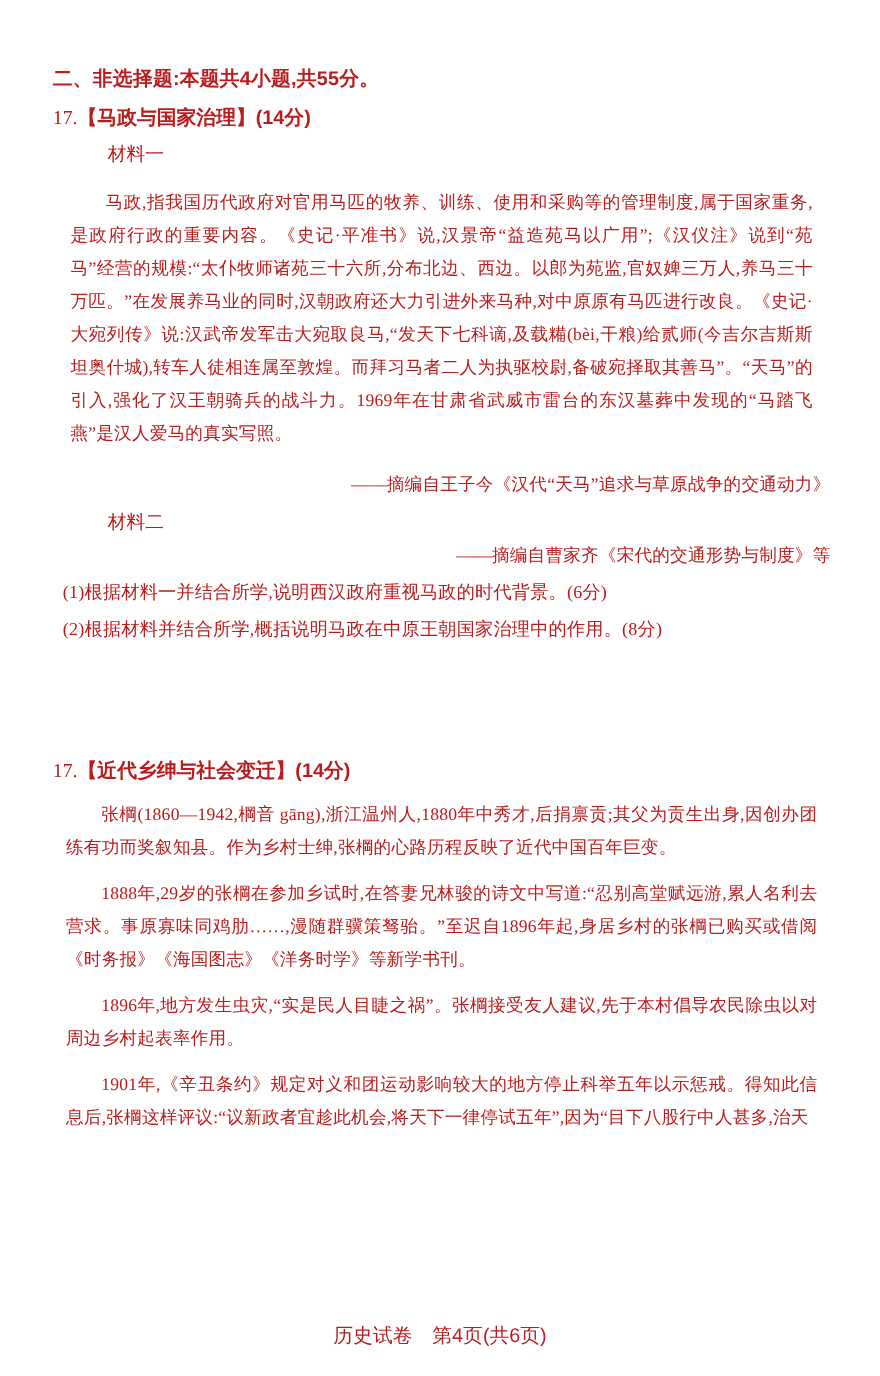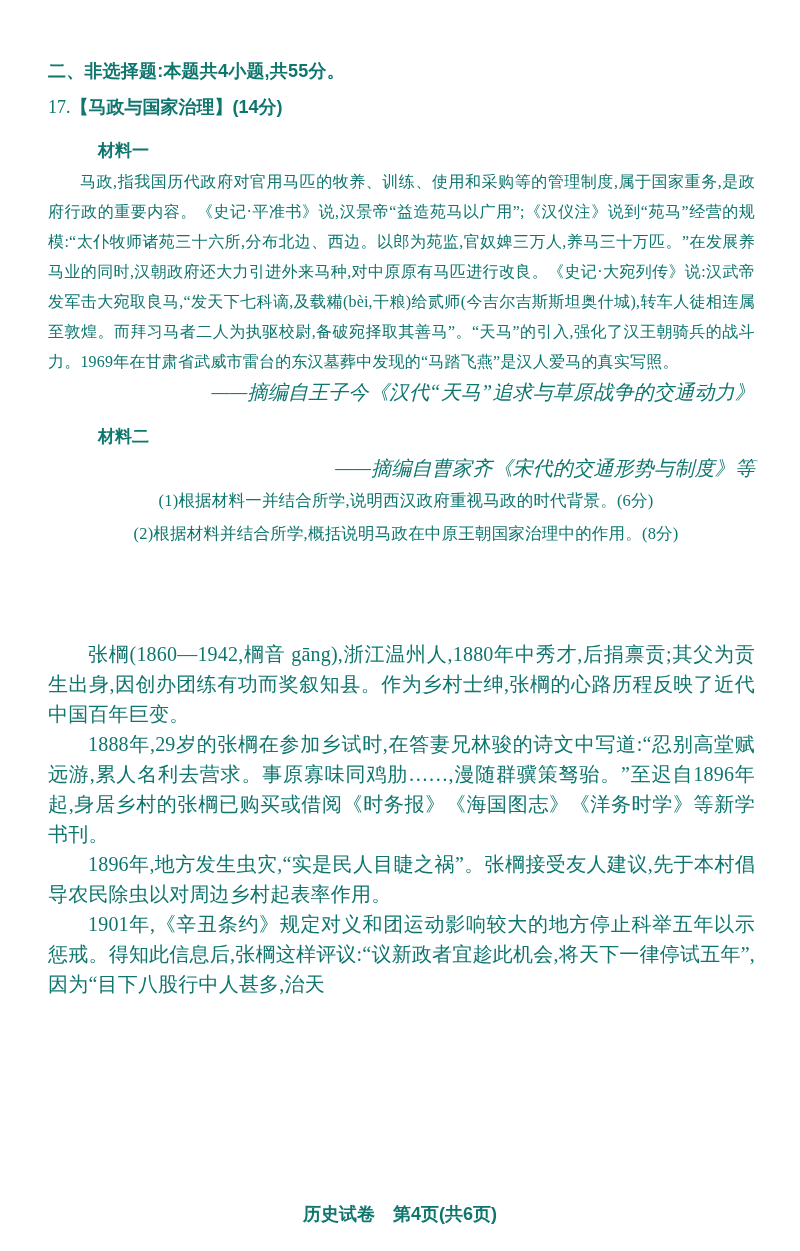--- a/index.html
+++ b/index.html
@@ -5,21 +5,21 @@
   html, body {
     margin: 0;
     padding: 0;
     background: #ffffff;
   }
   .page {
     position: relative;
     width: 800px;
     height: 1251px;
     background: #ffffff;
-    color: #0f766e;
+    color: #b91c1c;
     font-family: "Liberation Serif", "DejaVu Serif", serif;
     overflow: hidden;
     box-sizing: border-box;
     padding: 58px 45px 0 48px;
   }
   .section-header {
     font-family: "Liberation Sans", "DejaVu Sans", sans-serif;
     font-weight: 700;
     font-size: 18px;
     line-height: 26px;
@@ -34,70 +34,68 @@
   .q-number {
     font-weight: 400;
     font-family: "Liberation Serif", "DejaVu Serif", serif;
   }
   .q-title {
     font-family: "Liberation Sans", "DejaVu Sans", sans-serif;
     font-weight: 700;
     text-align: right;
   }
   .material-label {
-    margin: 16px 0 2px 50px;
+    margin: 5px 0 2px 50px;
     font-family: "Liberation Sans", "DejaVu Sans", sans-serif;
-    font-weight: 700;
+    font-weight: 400;
     font-size: 17px;
     line-height: 28px;
   }
   .material-text {
-    margin: 0;
+    margin: 16px;
     font-size: 16px;
     line-height: 30px;
     text-align: justify;
     text-justify: inter-character;
     text-indent: 2em;
     letter-spacing: 0.2px;
   }
   .source-line {
     margin: 0;
-    font-size: 20px;
+    font-size: 16px;
     line-height: 30px;
     text-align: right;
     letter-spacing: 0.2px;
-    font-style: italic;
   }
   .sub-question {
     margin: 2px 0 0 9px;
     font-size: 16.5px;
     line-height: 31px;
     letter-spacing: 0.2px;
-    text-align: center;
   }
   .answer-space {
     height: 90px;
   }
   .q17-paragraph {
-    margin: 0;
-    font-size: 20px;
+    margin: 12px;
+    font-size: 16px;
     line-height: 30px;
     text-align: justify;
     text-justify: inter-character;
     text-indent: 2em;
     letter-spacing: 0.2px;
   }
   .footer {
     position: absolute;
     left: 0;
     top: 1200px;
     width: 800px;
     text-align: center;
     font-family: "Liberation Sans", "DejaVu Sans", sans-serif;
-    font-weight: 700;
+    font-weight: 400;
     font-size: 18px;
     line-height: 28px;
   }
   .footer .gap {
     display: inline-block;
     width: 18px;
   }
 </style>
 </head>
 <body>
@@ -120,20 +118,23 @@
 
 
   <p class="source-line">——摘编自曹家齐《宋代的交通形势与制度》等</p>
 
   <div class="sub-question">(1)根据材料一并结合所学,说明西汉政府重视马政的时代背景。(6分)</div>
 
   <div class="sub-question">(2)根据材料并结合所学,概括说明马政在中原王朝国家治理中的作用。(8分)</div>
 
   <div class="answer-space"></div>
 
+  <div class="q-title-line">
+    <span class="q-number">17.</span><span class="q-title">【近代乡绅与社会变迁】(14分)</span>
+  </div>
 
 
   <p class="q17-paragraph">张棡(1860—1942,棡音 gāng),浙江温州人,1880年中秀才,后捐禀贡;其父为贡生出身,因创办团练有功而奖叙知县。作为乡村士绅,张棡的心路历程反映了近代中国百年巨变。</p>
 
   <p class="q17-paragraph">1888年,29岁的张棡在参加乡试时,在答妻兄林骏的诗文中写道:“忍别高堂赋远游,累人名利去营求。事原寡味同鸡肋……,漫随群骥策驽骀。”至迟自1896年起,身居乡村的张棡已购买或借阅《时务报》《海国图志》《洋务时学》等新学书刊。</p>
 
   <p class="q17-paragraph">1896年,地方发生虫灾,“实是民人目睫之祸”。张棡接受友人建议,先于本村倡导农民除虫以对周边乡村起表率作用。</p>
 
 
   <p class="q17-paragraph">1901年,《辛丑条约》规定对义和团运动影响较大的地方停止科举五年以示惩戒。得知此信息后,张棡这样评议:“议新政者宜趁此机会,将天下一律停试五年”,因为“目下八股行中人甚多,治天</p>

